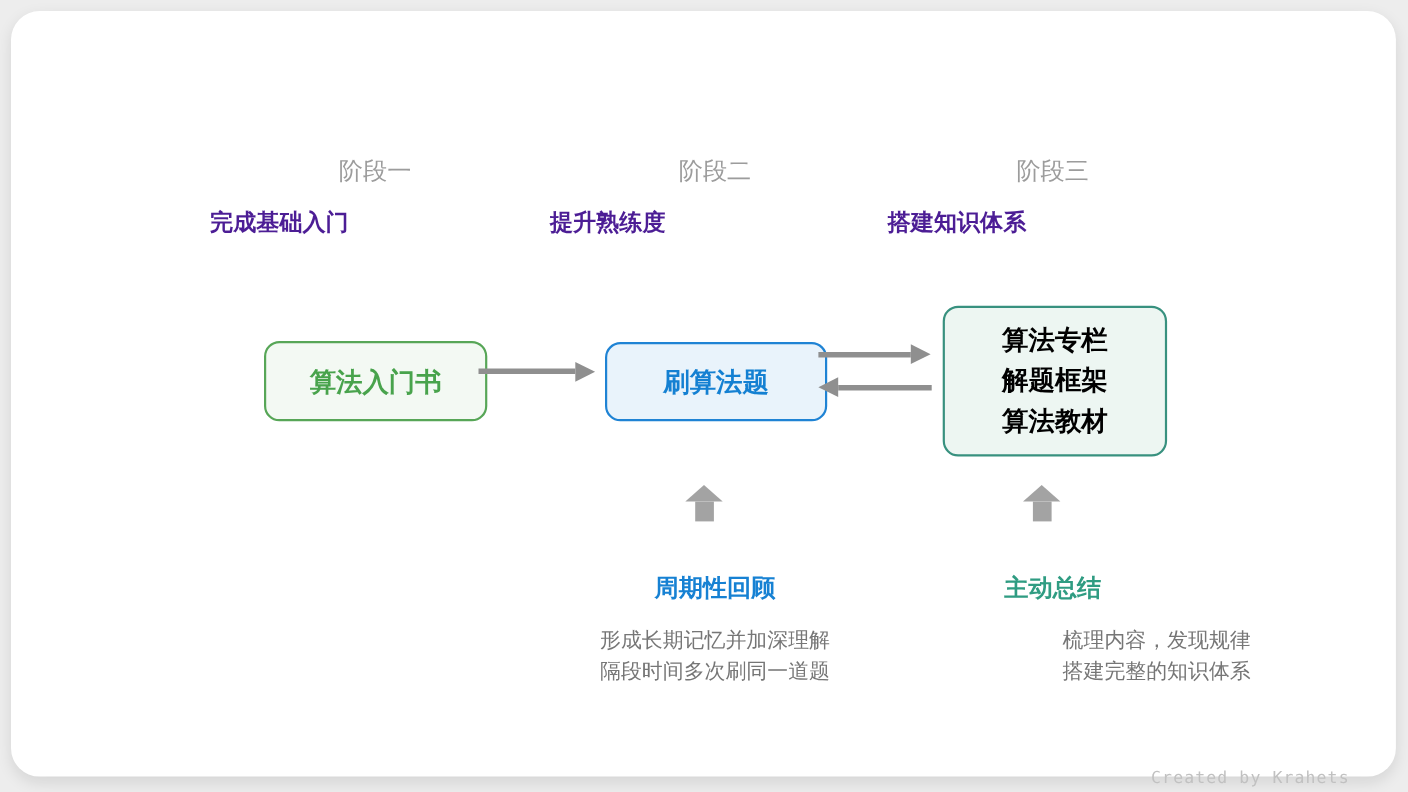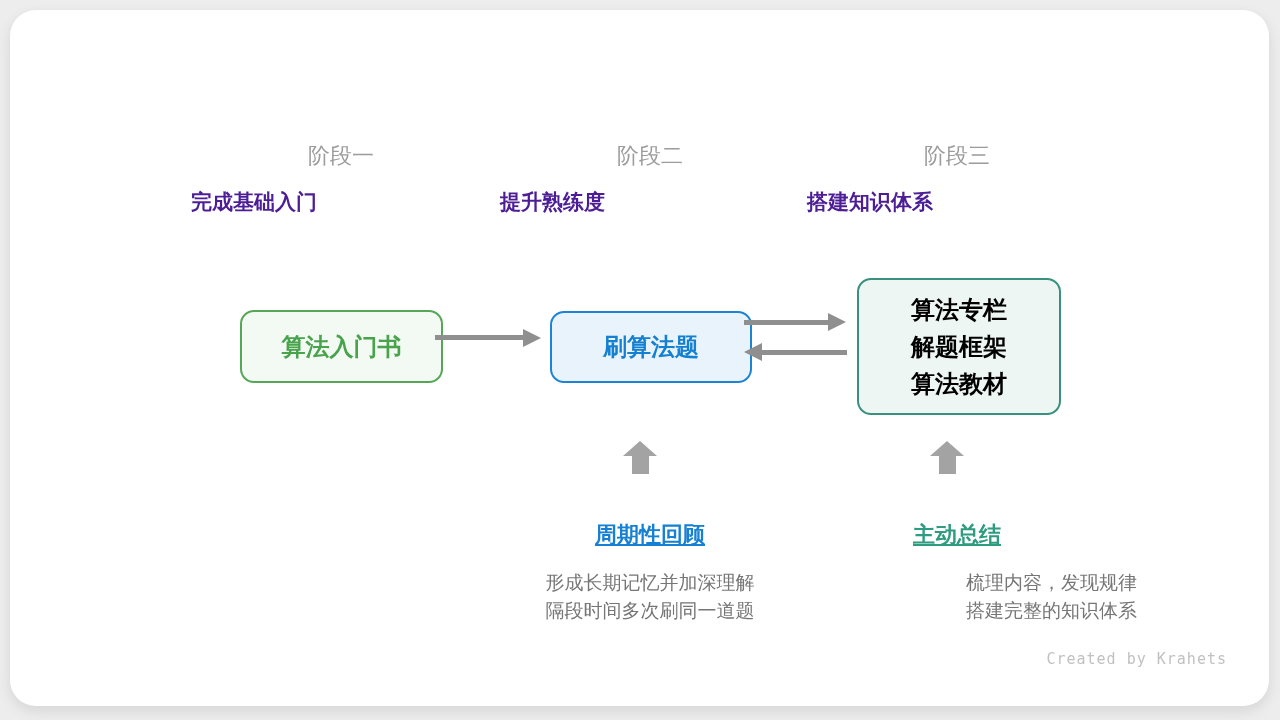--- a/index.html
+++ b/index.html
@@ -49,33 +49,33 @@
   
   .up-arrow { position:absolute; width:34px; }
   .up-tri  { width:0; height:0; margin:0 auto;
              border-left:17px solid transparent; border-right:17px solid transparent;
              border-bottom:15px solid #a3a3a3; }
   .up-stem { width:17px; height:18px; background:#a3a3a3; margin:0 auto; }
 
   
   .anno-title {
     position:absolute; width:300px; text-align:center; top:510px;
-    font-size:22px; font-weight:bold;text-decoration:underline;
+    font-size:22px; font-weight:bold;
   }
   .anno-title.blue { color:#1681d3; }
   .anno-title.teal { color:#2f9c82; }
   .anno-desc {
     position:absolute; width:360px; text-align:center; top:559px;
     font-size:19px; line-height:28px; color:#767676;
   }
   .anno-desc.mid   { left:460px; }
   .anno-desc.right { left:767px;text-align:right; }
 
   .credit {
-    position:absolute; top:640px; right:42px;
+    position:absolute; top:688px; right:42px;
     font-family:"DejaVu Sans Mono", monospace;
     font-size:15px; letter-spacing:1px; color:#c1c1c1;
   }
 </style>
 </head>
 <body>
 
 <div class="card">
 
   <div class="stage-label col1">阶段一</div>

